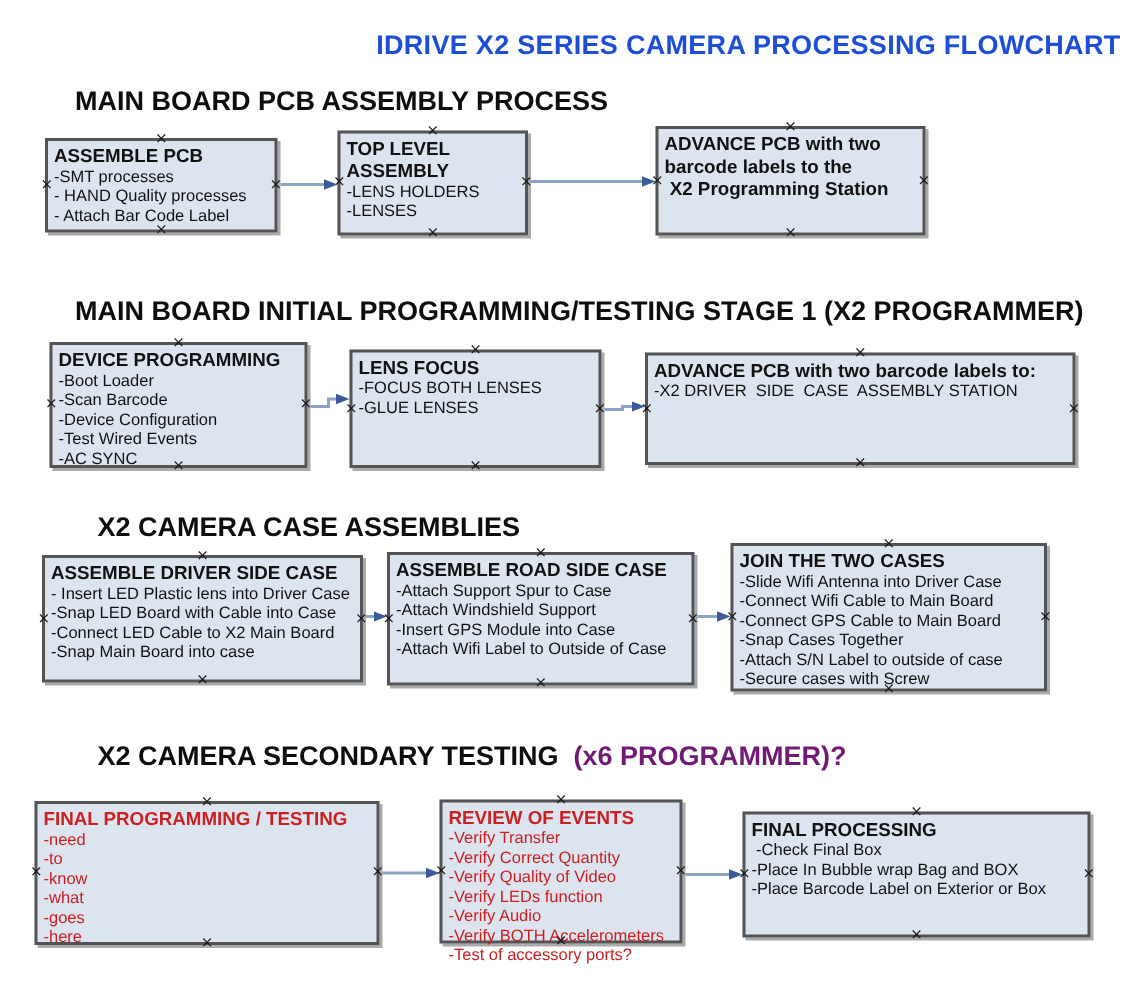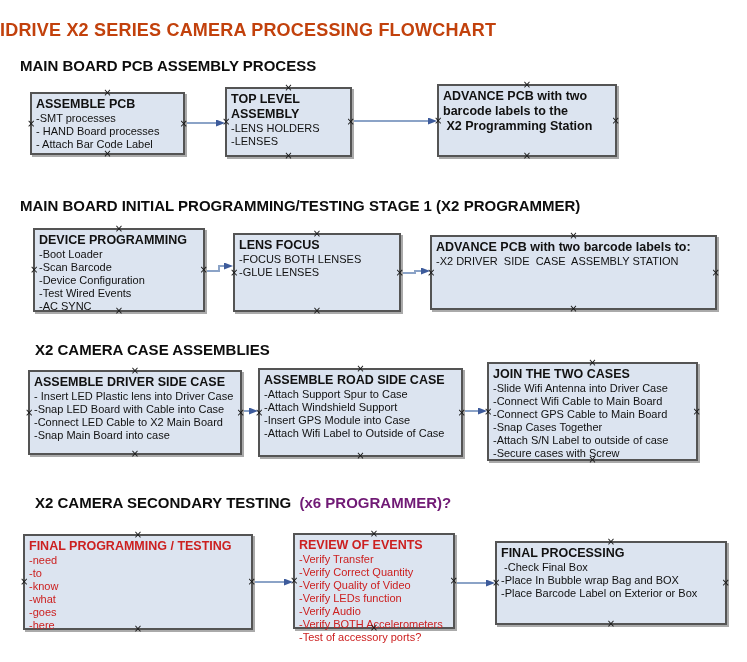--- a/index.html
+++ b/index.html
@@ -2,25 +2,25 @@
 <html><head>
 <meta charset="utf-8">
 <style>
   html,body{margin:0;padding:0;background:#ffffff;}
   .canvas{
     position:relative;width:747px;height:662px;background:#ffffff;
     font-family:"Liberation Sans","DejaVu Sans",sans-serif;color:#111;
     overflow:hidden;
   }
   .title{
-    position:absolute;top:20px;left:0;width:747px;text-align:left;
-    font-size:18px;font-weight:bold;letter-spacing:0.2px;color:#c2410c;
+    position:absolute;top:20px;left:0;width:747px;text-align:right;
+    font-size:18px;font-weight:bold;letter-spacing:0.2px;color:#1d4ed8;
   }
   .sec-h{
-    position:absolute;font-size:15px;font-weight:bold;white-space:pre;color:#0d0d0d;
+    position:absolute;font-size:18px;font-weight:bold;white-space:pre;color:#0d0d0d;margin-left:30px;
   }
   .red{color:#701a75;}
   .box{
     position:absolute;background:#dce4f0;border:2px solid #545454;
     box-shadow:2px 2px 0 rgba(125,125,125,0.65);
     padding:3px 4px 0 4px;box-sizing:border-box;overflow:visible;
   }
   .bt{font-size:12.5px;font-weight:bold;line-height:15px;white-space:pre-wrap;}
   .bi{font-size:11px;line-height:13px;white-space:pre-wrap;}
   .box.redbox .bt,.box.redbox .bi{color:#cc2020;}
@@ -43,21 +43,21 @@
   <div class="title">IDRIVE X2  SERIES CAMERA PROCESSING FLOWCHART</div>
 
   <div class="sec-h" style="left:20px;top:57px">MAIN BOARD PCB ASSEMBLY PROCESS</div>
   <div class="sec-h" style="left:20px;top:197px">MAIN BOARD INITIAL PROGRAMMING/TESTING STAGE 1 (X2 PROGRAMMER)</div>
   <div class="sec-h" style="left:35px;top:341px">X2 CAMERA CASE ASSEMBLIES</div>
   <div class="sec-h" style="left:35px;top:494px"><span>X2 CAMERA SECONDARY TESTING </span><span class="red"> (x6 PROGRAMMER)?</span></div>
 
   <div class="box" style="left:30px;top:92px;width:155px;height:63px">
     <div class="bt">ASSEMBLE PCB</div>
     <div class="bi">-SMT processes</div>
-    <div class="bi">- HAND Board processes</div>
+    <div class="bi">- HAND Quality processes</div>
     <div class="bi">- Attach Bar Code Label</div>
   <span class="handle h-t">×</span>
       <span class="handle h-b">×</span>
       <span class="handle h-l">×</span>
       <span class="handle h-r">×</span>
     </div>
 
   <div class="box" style="left:225px;top:87px;width:127px;height:70px">
     <div class="bt">TOP LEVEL ASSEMBLY</div>
     <div class="bi">-LENS HOLDERS</div>

